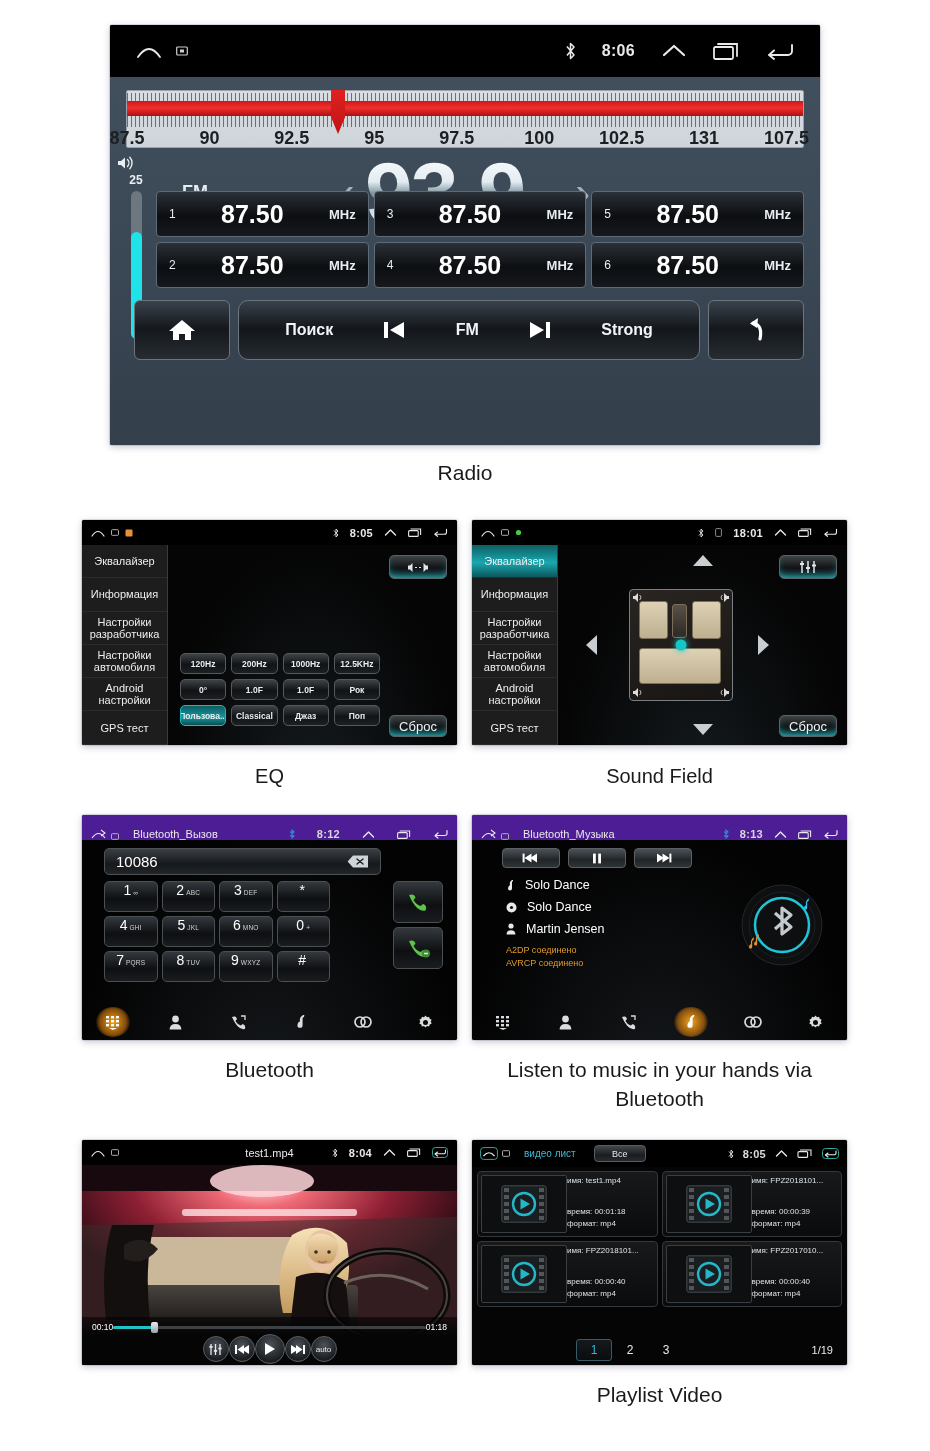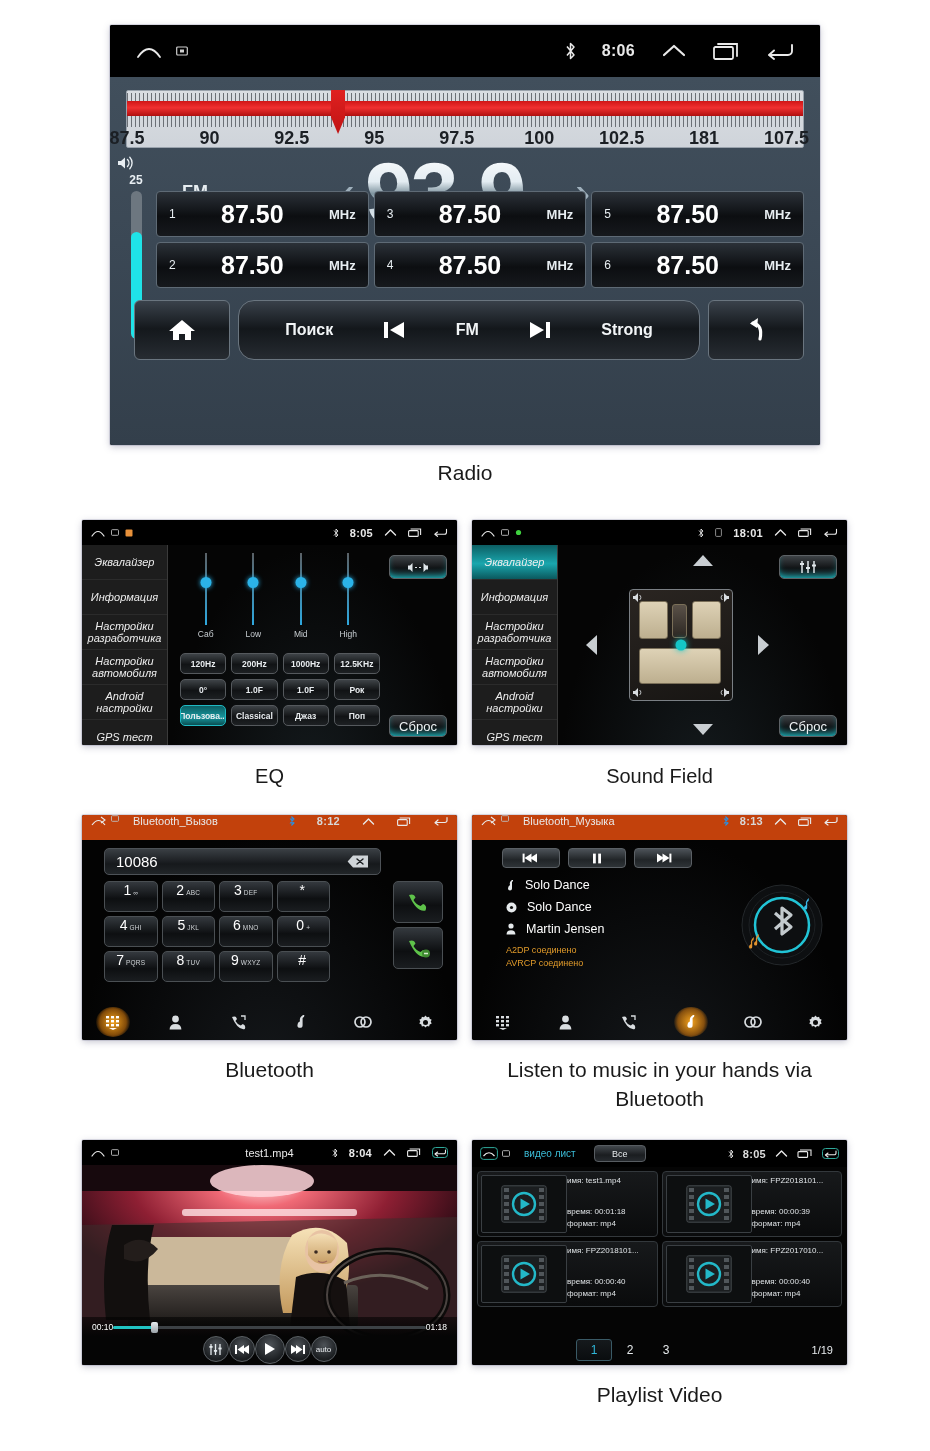--- a/index.html
+++ b/index.html
@@ -129,21 +129,21 @@
     position:absolute; left:24px; top:222px; width:670px; height:62px;
     display:flex; align-items:center; gap:8px;
   }
   .rb-btn {
     width:96px; height:60px; border-radius:6px;
     background: linear-gradient(180deg,#3a424b 0%, #14181c 48%, #272c32 100%);
     border:1px solid #6a757f;
     display:flex; align-items:center; justify-content:center;
   }
   .rb-center {
-    flex:1; height:60px; border-radius:16px;
+    flex:1; height:60px; border-radius:10px;
     background: linear-gradient(180deg,#39414a 0%, #13171b 48%, #262b31 100%);
     border:1px solid #6a757f;
     display:flex; align-items:center; justify-content:space-around;
     padding:0 22px;
   }
   .rb-center span { color:#f2f5f7; font-size:16px; font-weight:bold; }
 
   
   .mini { width:375px; height:225px; border-radius:2px; }
   .mini .statusbar { height:25px; padding:0 9px; }
@@ -151,21 +151,21 @@
   .mini .sb-right { gap:11px; }
   .mini .sb-time { font-size:11px; }
 
   
   .eq-body { position:absolute; left:0; top:25px; width:100%; height:200px; background:#000; }
   .eq-side { position:absolute; left:0; top:0; width:86px; height:100%;
              background:#1d1d1d; border-right:1px solid #3a3a3a; }
   .eq-item {
     height:33.3px; display:flex; align-items:center; justify-content:center;
     color:#ededed; font-size:11px; text-align:center; line-height:12px;
-    border-bottom:1px solid #2b2b2b; padding:17px 3px;font-style:italic;
+    border-bottom:1px solid #2b2b2b; padding:8px 3px;
   }
   .eq-item.active { background: linear-gradient(180deg,#0c5e63 0%, #1aa7ae 55%, #0b585d 100%); }
   .eq-main { position:absolute; left:86px; top:0; right:0; height:100%;
              background: radial-gradient(ellipse at 50% 120%, #141a1d 0%, #050505 70%); }
 
   .sliders { position:absolute; left:14px; top:8px; width:190px; height:95px; display:flex; }
   .slider-col { flex:1; position:relative; }
   .slider-line { position:absolute; left:50%; top:0; width:2px; height:72px;
                  transform:translateX(-50%); background:linear-gradient(180deg,#5b6166,#2ea8df); }
   .slider-knob { position:absolute; left:50%; top:24px; width:11px; height:11px;
@@ -216,21 +216,21 @@
   }
   .sf-dot {
     position:absolute; left:50%; top:50%; width:11px; height:11px; border-radius:50%;
     background:#14c6c6; transform:translate(-50%,-50%);
     box-shadow:0 0 6px #14c6c6; z-index:5;
   }
 
   
   .bt-topbar {
     position:absolute; left:0; top:0; width:100%; height:25px;
-    background:#c2410c; display:flex; align-items:flex-start; padding:0 8px; color:#d8d8d8;
+    background:#4c1d95; display:flex; align-items:flex-end; padding:0 8px; color:#d8d8d8;
   }
   .bt-title { color:#e8e8e8; font-size:11px; margin-left:14px; }
   .bt-body { position:absolute; left:0; top:25px; width:100%; height:200px;
              background: radial-gradient(ellipse at 50% 115%, #14171a 0%, #030303 72%); }
 
   .dial-field {
     position:absolute; left:22px; top:8px; width:277px; height:27px; border-radius:5px;
     background: linear-gradient(180deg,#3a3f44 0%, #16191c 60%, #212528 100%);
     border:1px solid #4d5257; display:flex; align-items:center; padding:0 11px;
   }
@@ -376,21 +376,21 @@
         <div class="tuner-redband"></div>
         <div class="tuner-needle" id="tuner-needle" style="left: calc(31.2195% - 7px);"></div>
         <div class="tuner-scale" id="tuner-labels">
             <span style="left: 0%;">87.5</span>
             <span style="left: 12.1951%;">90</span>
             <span style="left: 24.3902%;">92.5</span>
             <span style="left: 36.5854%;">95</span>
             <span style="left: 48.7805%;">97.5</span>
             <span style="left: 60.9756%;">100</span>
             <span style="left: 73.1707%;">102.5</span>
-            <span style="left: 85.3659%;">181</span>
+            <span style="left: 85.3659%;">131</span>
             <span style="left: 97.561%;">107.5</span>
           </div>
       </div>
 
       <div class="vol-block">
         <div style="text-align:center">
           <svg width="20" height="16" viewBox="0 0 20 16">
               <path d="M2 6 H5 L9 2.5 V13.5 L5 10 H2 Z" fill="#e8eef2"></path>
               <path d="M11.5 4.5 a5 5 0 0 1 0 7" fill="none" stroke="#e8eef2" stroke-width="1.4" stroke-linecap="round"></path>
               <path d="M13.8 2.3 a8.3 8.3 0 0 1 0 11.4" fill="none" stroke="#e8eef2" stroke-width="1.4" stroke-linecap="round"></path>
@@ -527,42 +527,20 @@
     <div class="eq-body">
       <div class="eq-side" id="eq-menu">
           <div class="eq-item">Эквалайзер</div>
           <div class="eq-item">Информация</div>
           <div class="eq-item">Настройки разработчика</div>
           <div class="eq-item">Настройки автомобиля</div>
           <div class="eq-item">Android настройки</div>
           <div class="eq-item">GPS тест</div>
         </div>
       <div class="eq-main">
-        <div class="sliders" id="eq-sliders">
-            <div class="slider-col">
-              <div class="slider-line"></div>
-              <div class="slider-knob"></div>
-              <div class="slider-cap">Саб</div>
-            </div>
-            <div class="slider-col">
-              <div class="slider-line"></div>
-              <div class="slider-knob"></div>
-              <div class="slider-cap">Low</div>
-            </div>
-            <div class="slider-col">
-              <div class="slider-line"></div>
-              <div class="slider-knob"></div>
-              <div class="slider-cap">Mid</div>
-            </div>
-            <div class="slider-col">
-              <div class="slider-line"></div>
-              <div class="slider-knob"></div>
-              <div class="slider-cap">High</div>
-            </div>
-          </div>
         <div class="eq-grid" id="eq-buttons">
             <div class="eq-btn">120Hz</div>
             <div class="eq-btn">200Hz</div>
             <div class="eq-btn">1000Hz</div>
             <div class="eq-btn">12.5KHz</div>
             <div class="eq-btn">0°</div>
             <div class="eq-btn">1.0F</div>
             <div class="eq-btn">1.0F</div>
             <div class="eq-btn">Рок</div>
             <div class="eq-btn on">Пользова...</div>

